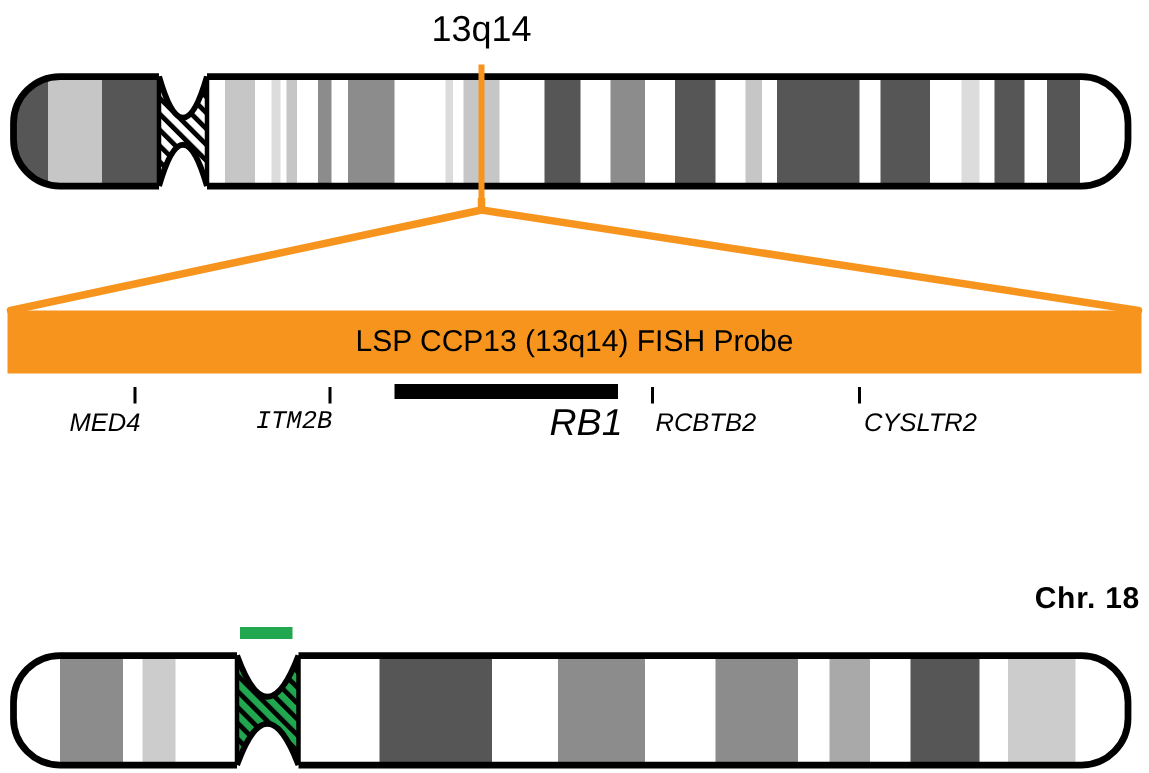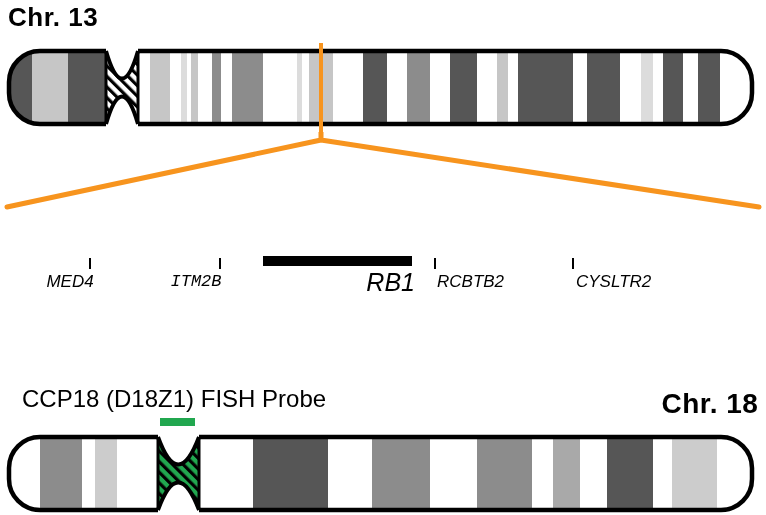--- a/index.html
+++ b/index.html
@@ -3,43 +3,43 @@
 <meta charset="utf-8">
 <style>
   html,body { margin:0; padding:0; background:#fff; }
   .figure {
     position:relative; width:766px; height:515px; background:#ffffff;
     font-family:"Liberation Sans", sans-serif; overflow:hidden; color:#000;
   }
   .chrom-svg { position:absolute; left:0; width:766px; height:84px; }
   .chr-title { position:absolute; font-weight:bold; font-size:26px; letter-spacing:0.5px; }
   .chr13-title { left:8px; top:2px; }
-  .chr18-title { left:660px; top:388px; width:100px; text-align:center; font-size:28px; }
+  .chr18-title { left:660px; top:388px; width:100px; text-align:right; font-size:20px; }
   .locus-label { position:absolute; left:271px; top:6px; width:100px; text-align:center; font-size:24px; }
   .locus-line { position:absolute; top:43px; width:4px; height:93px; }
   .funnel-svg { position:absolute; left:0; top:132px; width:766px; height:78px; }
   .probe-bar {
     position:absolute; left:5px; top:207px; width:756px; height:42px;
     display:flex; align-items:center; justify-content:center;
   }
   .probe-bar span { font-size:20px; color:#000; }
   .gene-tick { position:absolute; top:258px; width:2px; height:11px; background:#000; }
   .gene-bar { position:absolute; top:256px; height:10px; background:#000; }
   .gene-label { position:absolute; top:272px; font-style:italic; font-size:17px; white-space:nowrap; }
   .gene-label.large { top:268px; font-size:25px; }
   .ccp18-label { position:absolute; left:22px; top:385px; font-size:24px; }
   .green-bar { position:absolute; left:160px; top:418px; width:35px; height:8px; }
 </style>
 </head>
 <body>
 
 <div class="figure">
 
-  <div class="chr-title chr13-title">Chr. 13</div>
 
+  <div class="locus-label">13q14</div>
 
   <svg id="chr13-svg" class="chrom-svg" style="top:46px" viewBox="0 0 766 84">
     <defs>
       <clipPath id="p13c">
           <rect x="9" y="5" width="743" height="73" rx="31"></rect>
         </clipPath>
       <pattern id="p13h" patternUnits="userSpaceOnUse" width="7.5" height="7.5" patternTransform="rotate(-45)">
         <rect width="7.5" height="7.5" fill="#ffffff"></rect>
         <rect width="3.2" height="7.5" fill="#000"></rect>
       </pattern>
@@ -75,35 +75,37 @@
     <line x1="106" y1="5" x2="106" y2="78" stroke="#000" stroke-width="3"></line>
     <line x1="138" y1="5" x2="138" y2="78" stroke="#000" stroke-width="3"></line>
     </svg>
 
   <div class="locus-line" id="locus-line" style="left: 319px; background: rgb(247, 148, 30);"></div>
 
   <svg id="funnel-svg" class="funnel-svg" viewBox="0 0 766 78">
       <path d="M 321 0 L 321 8 M 321 8 L 7 75 M 321 8 L 759 75" stroke="#F7941E" stroke-width="5" fill="none" stroke-linecap="round"></path>
     </svg>
 
+  <div class="probe-bar" id="probe-bar" style="background: rgb(247, 148, 30);">
+    <span>LSP CCP13 (13q14) FISH Probe</span>
+  </div>
 
   <div id="gene-row">
       <div class="gene-tick" style="left: 89px;"></div>
       <div class="gene-label" style="left: -5px; width: 150px; text-align: center;">MED4</div>
       <div class="gene-tick" style="left: 219px;"></div>
       <div class="gene-label" style="left: 121px; width: 150px; text-align: center; font-family: Liberation Mono, monospace;">ITM2B</div>
       <div class="gene-bar" style="left: 263px; width: 149px;"></div>
       <div class="gene-label large" style="left: 265px; width: 150px; text-align: right;">RB1</div>
       <div class="gene-tick" style="left: 434px;"></div>
       <div class="gene-label" style="left: 437px;">RCBTB2</div>
       <div class="gene-tick" style="left: 572px;"></div>
       <div class="gene-label" style="left: 576px; text-align: right;">CYSLTR2</div>
     </div>
 
-  <div class="ccp18-label">CCP18 (D18Z1) FISH Probe</div>
 
   <div class="green-bar" id="green-bar" style="background: rgb(33, 167, 79);"></div>
 
   <div class="chr-title chr18-title">Chr. 18</div>
 
   <svg id="chr18-svg" class="chrom-svg" style="top:432px" viewBox="0 0 766 84">
     <defs>
       <clipPath id="p18c">
           <rect x="9" y="5" width="743" height="73" rx="31"></rect>
         </clipPath>

